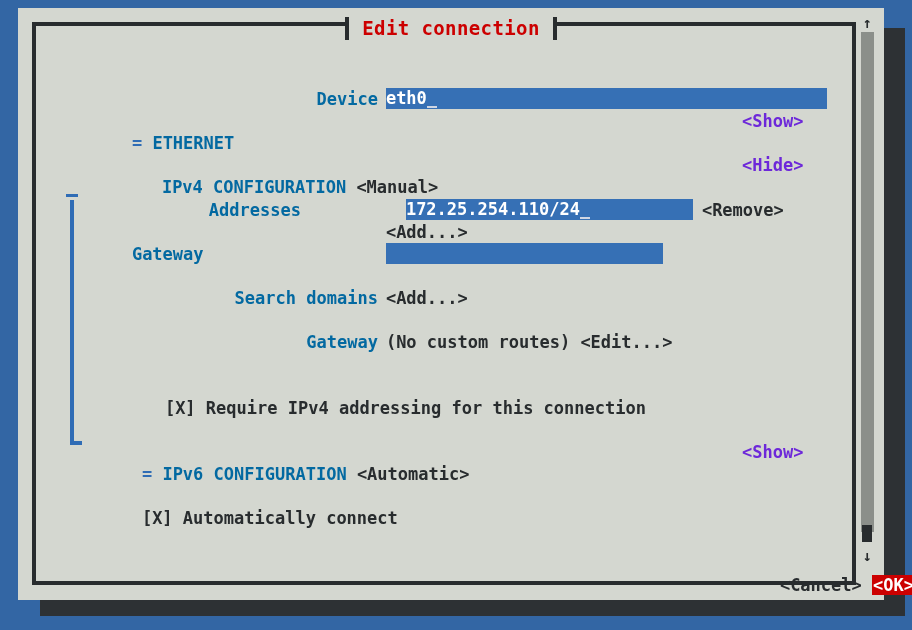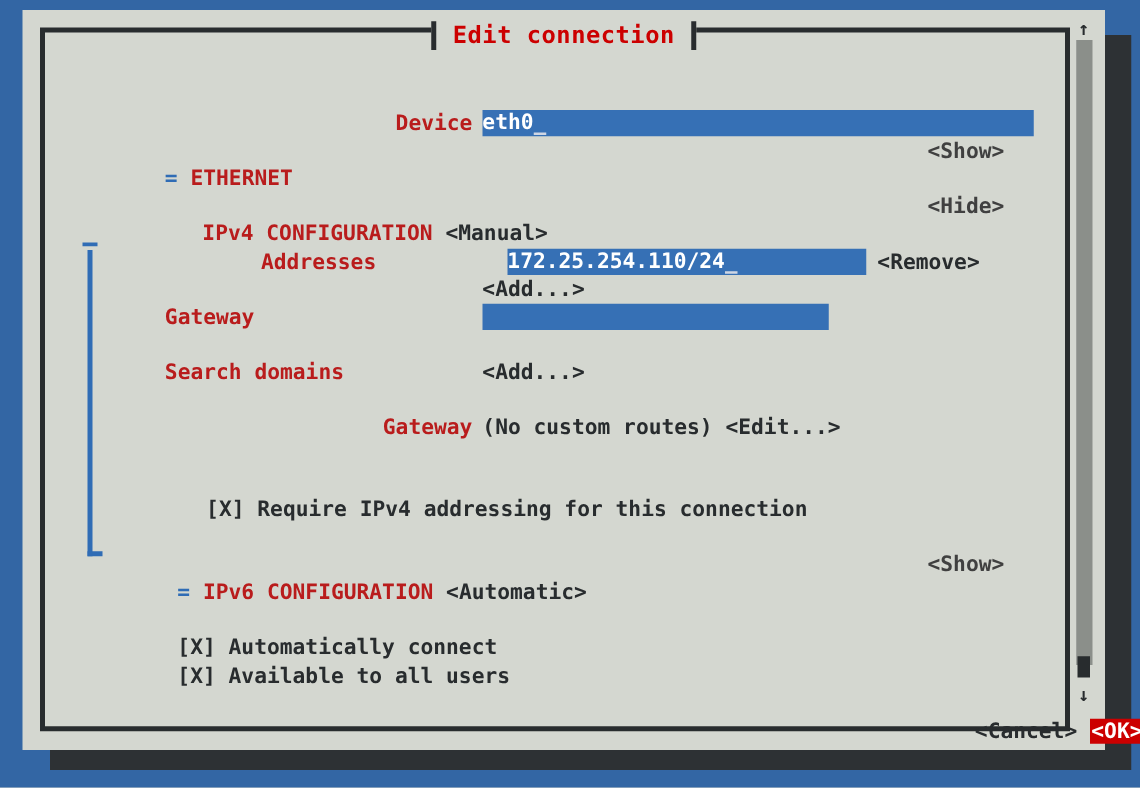--- a/index.html
+++ b/index.html
@@ -87,21 +87,21 @@
     height: 535px;
     font-size: 17px;
     line-height: 22px;
     color: #2b2f31;
   }
 
   .row {
     position: absolute;
     white-space: pre;
   }
-  .lbl-blue { color: #b91c1c; font-weight: bold; }
+  .lbl-blue { color: #0369a1; font-weight: bold; }
   .val      { color: #282c2e; font-weight: bold; }
 
   .field {
     display: inline-block;
     background: #3670b5;
     color: #ffffff;
     font-weight: bold;
     vertical-align: top;
     height: 21px;
     line-height: 21px;
@@ -148,21 +148,21 @@
     left: 16px;
     top: 152px;
     width: 12px;
     height: 3px;
     background: #2f6cb5;
   }
 
   .right-action {
     position: absolute;
     font-weight: bold;
-    color: #404040;
+    color: #6d28d9;
   }
 
   .ok-btn {
     background: #cc0000;
     color: #ffffff;
     font-weight: bold;
     padding: 0 1px;
   }
 
   
@@ -250,44 +250,41 @@
       <div class="row" style="left:254px; top:157px;">
         <span class="val">&lt;Add...&gt;</span>
       </div>
 
       <div class="row" style="left:0px; top:179px;">
         <span style="display:inline-block; width:246px; " class="lbl-blue">Gateway</span><span style="display:inline-block; width:8px;"></span><span class="field" style="width:277px;"><span></span></span>
       </div>
 
 
       <div class="row" style="left:0px; top:223px;">
-        <span style="display:inline-block; width:246px; " class="lbl-blue">Search domains</span><span style="display:inline-block; width:8px;"></span><span class="val">&lt;Add...&gt;</span>
+        <span style="display:inline-block; width:246px; text-align:right;" class="lbl-blue">Search domains</span><span style="display:inline-block; width:8px;"></span><span class="val">&lt;Add...&gt;</span>
       </div>
 
       <div class="row" style="left:0px; top:267px;">
         <span style="display:inline-block; width:246px; text-align:right;" class="lbl-blue">Gateway</span><span style="display:inline-block; width:8px;"></span><span class="val">(No custom routes)</span><span> </span><span class="val">&lt;Edit...&gt;</span>
       </div>
 
 
       <div class="row" style="left:33px; top:333px;">
         <span class="val">[X]</span><span> </span><span class="val">Require IPv4 addressing for this connection</span>
       </div>
 
       <div class="row" style="left:10px; top:399px;">
         <span class="tree-eq">=</span><span> </span><span class="lbl-blue">IPv6 CONFIGURATION</span><span> </span><span class="val">&lt;Automatic&gt;</span>
       </div>
       <div class="right-action" style="left:692px; top:399px;">&lt;Show&gt;</div>
 
       <div class="row" style="left:10px; top:443px;">
         <span class="val">[X]</span><span> </span><span class="val">Automatically connect</span>
       </div>
 
-      <div class="row" style="left:10px; top:466px;">
-        <span class="val">[X]</span><span> </span><span class="val">Available to all users</span>
-      </div>
 
       <div class="row" style="left:648px; top:510px;">
         <span class="val">&lt;Cancel&gt;</span><span> </span><span class="ok-btn">&lt;OK&gt;</span>
       </div>
 
     </div>
 
     <div class="scrollbar">
       <div class="sb-arrow sb-up">↑</div>
       <div class="sb-track"></div>

